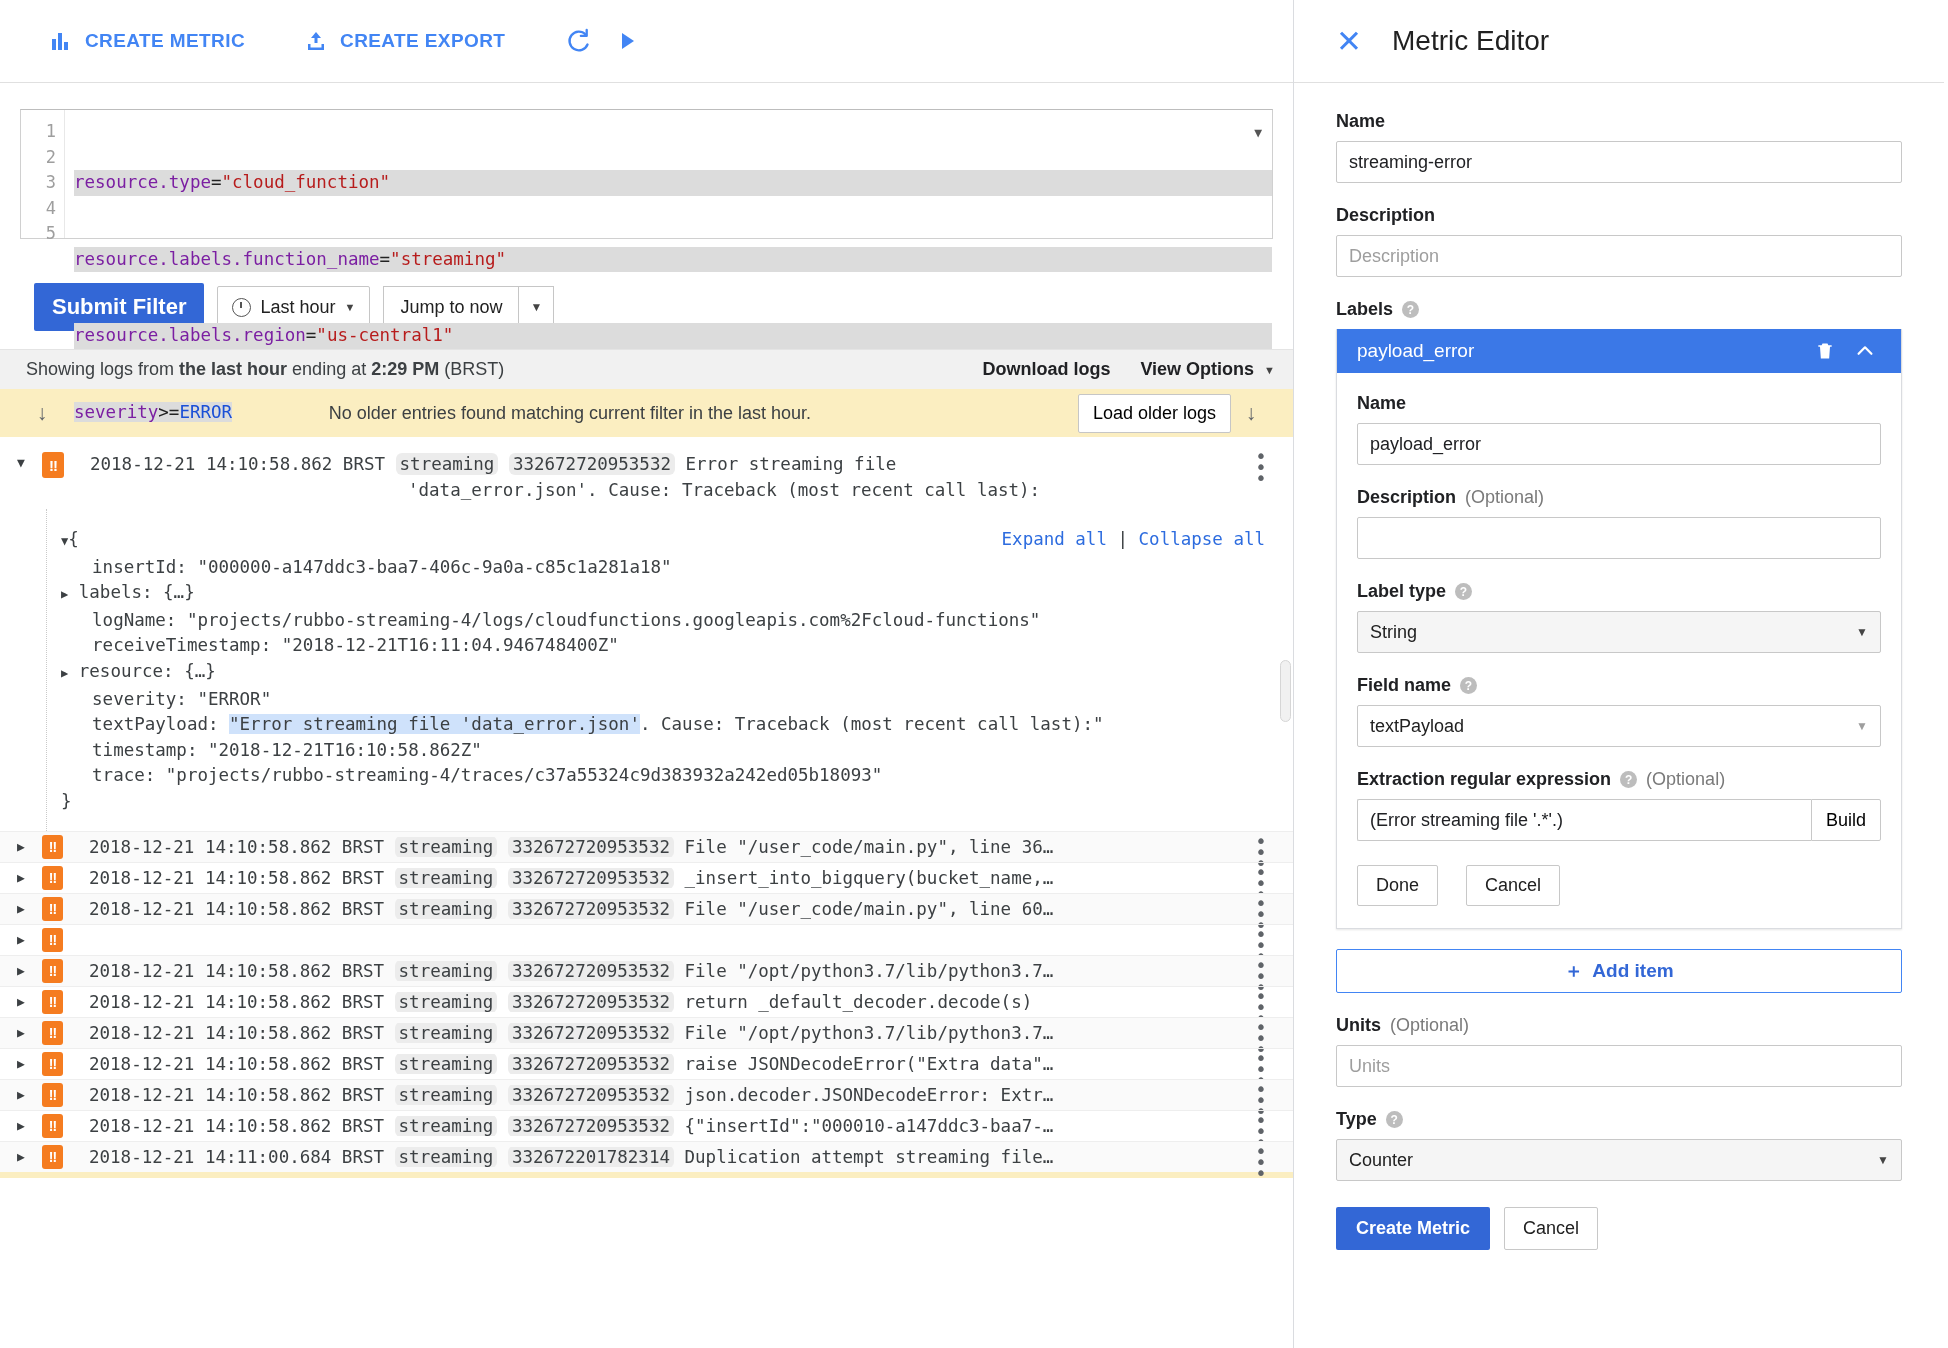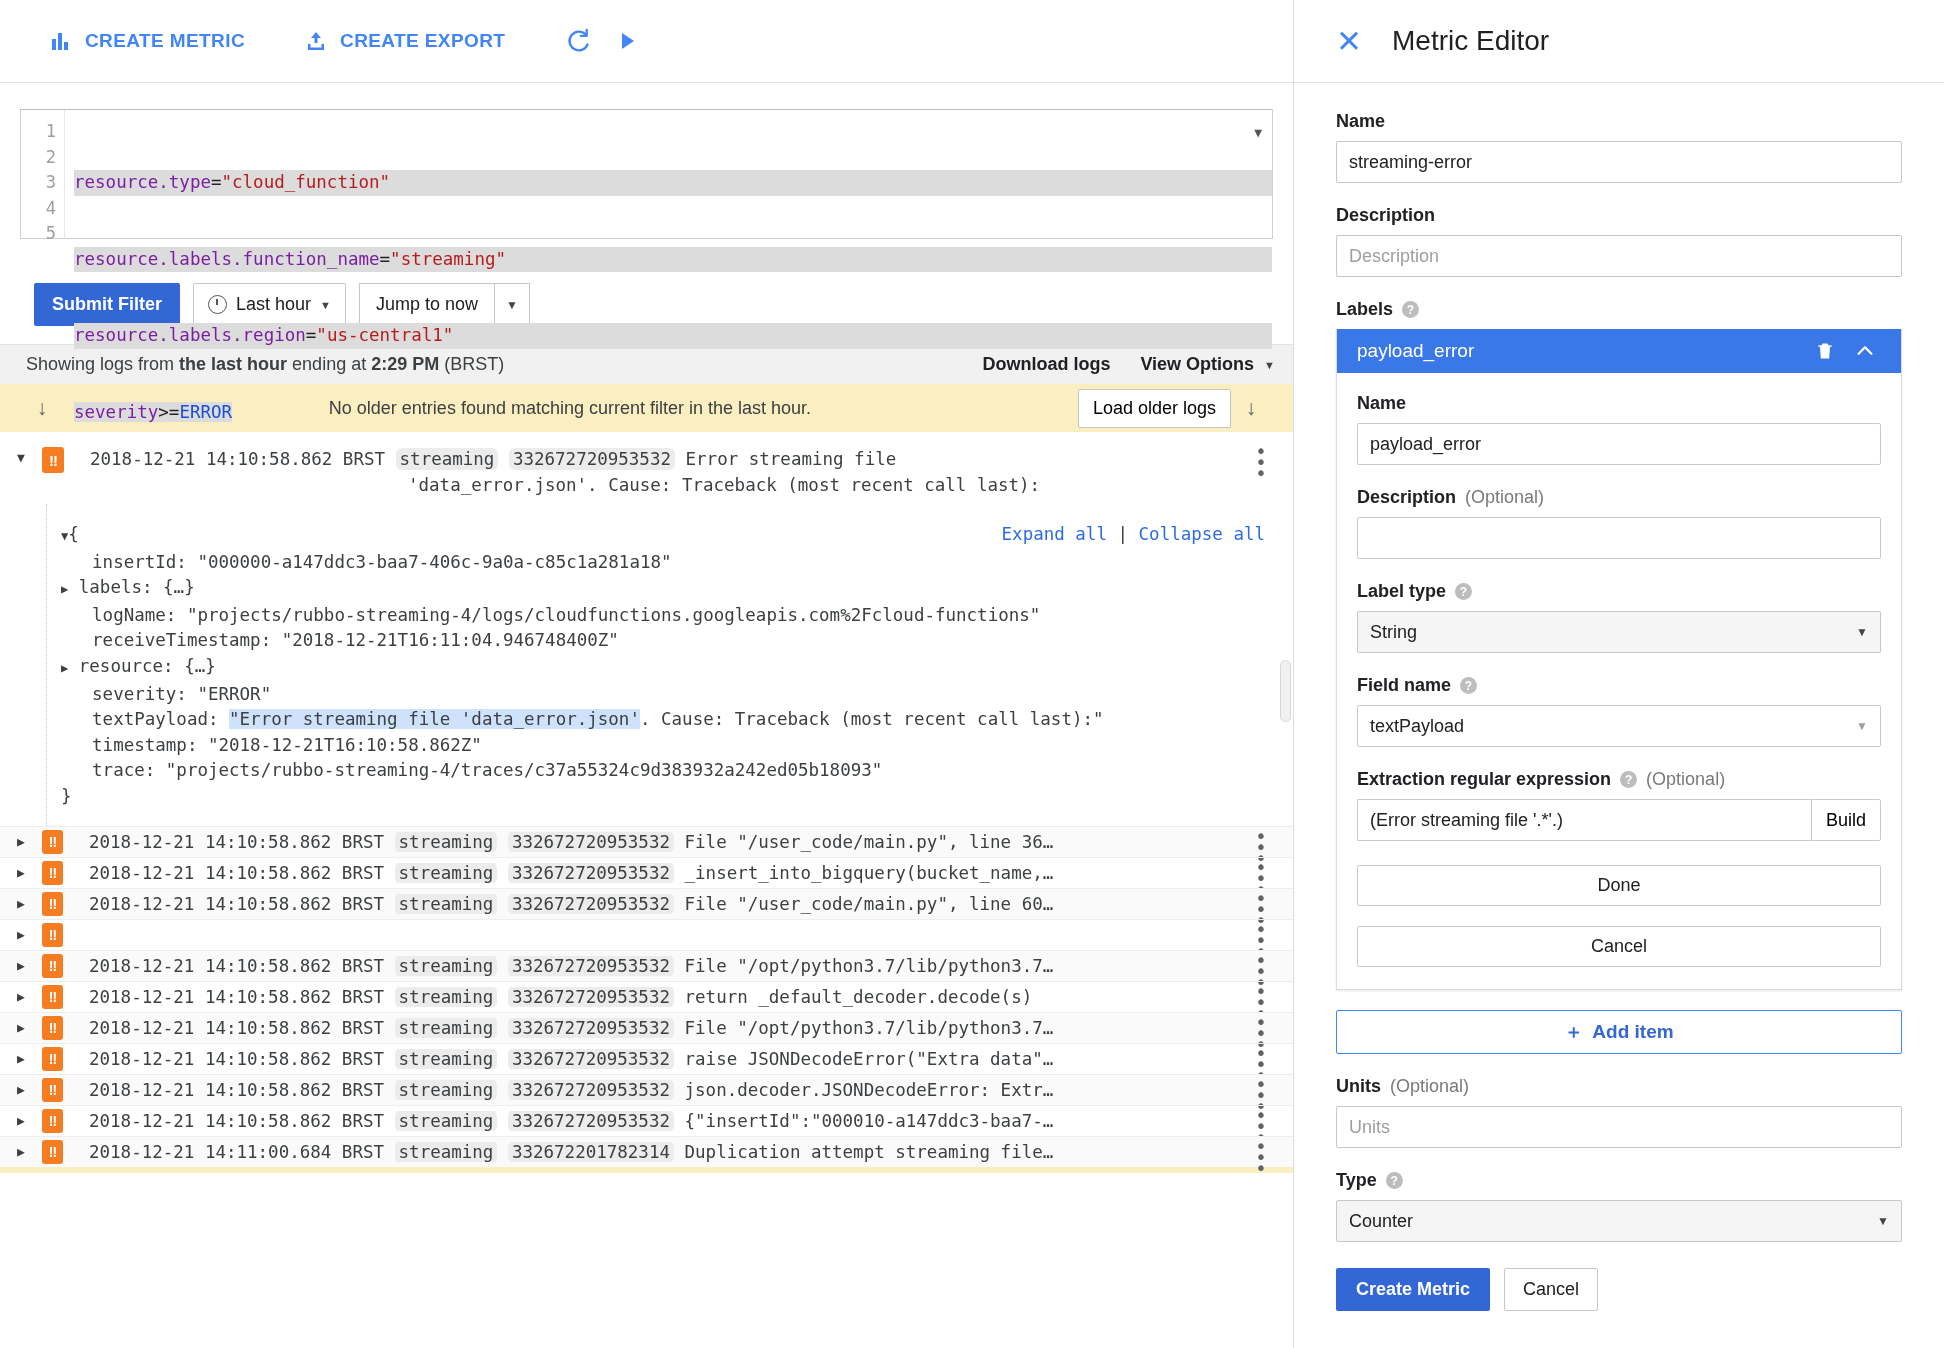--- a/index.html
+++ b/index.html
@@ -92,21 +92,21 @@
     cursor: pointer; flex: none;
   }
   .help-dot.sm { width: 17px; height: 17px; font-size: 12px; }
 
   .filter-row {
     display: flex; align-items: center; gap: 13px;
     padding: 16px 0 0 14px;
   }
   .btn-primary {
     background: #3367d6; color: #fff; border: none;
-    font-size: 18px; font-weight: bold;
+    font-size: 22px; font-weight: bold;
     padding: 11px 18px; cursor: pointer;
     font-family: "Liberation Sans", sans-serif;
     border-radius: 2px;
   }
   .btn-outline {
     background: #fff; border: 1px solid #c6c6c6; border-radius: 2px;
     font-size: 18px; color: #212121; cursor: pointer;
     display: flex; align-items: center; gap: 9px;
     padding: 10px 14px;
     font-family: "Liberation Sans", sans-serif;
@@ -277,21 +277,21 @@
   .select .ca { font-size: 12px; color: #444; }
 
   .regex-row { display: flex; }
   .regex-row .inp { border-right: none; border-radius: 2px 0 0 2px; }
   .btn-build {
     border: 1px solid #c8c8c8; background: #fff;
     padding: 0 14px; height: 42px; font-size: 18px; cursor: pointer;
     border-radius: 0 2px 2px 0;
     font-family: "Liberation Sans", sans-serif;
   }
-  .btn-row { display: flex; gap: 20px; margin-top: 24px; flex-direction: column; }
+  .btn-row { display: flex; gap: 28px; margin-top: 24px; }
   .btn-grey {
     border: 1px solid #c8c8c8; background: #fff; border-radius: 2px;
     padding: 9px 18px; font-size: 18px; cursor: pointer;
     font-family: "Liberation Sans", sans-serif; color: #212121;
   }
   .btn-add {
     width: 100%; height: 44px; border: 1px solid #4285f4;
     background: #fff; color: #3367d6; font-size: 19px; font-weight: bold;
     border-radius: 2px; cursor: pointer;
     display: flex; align-items: center; justify-content: center; gap: 9px;

